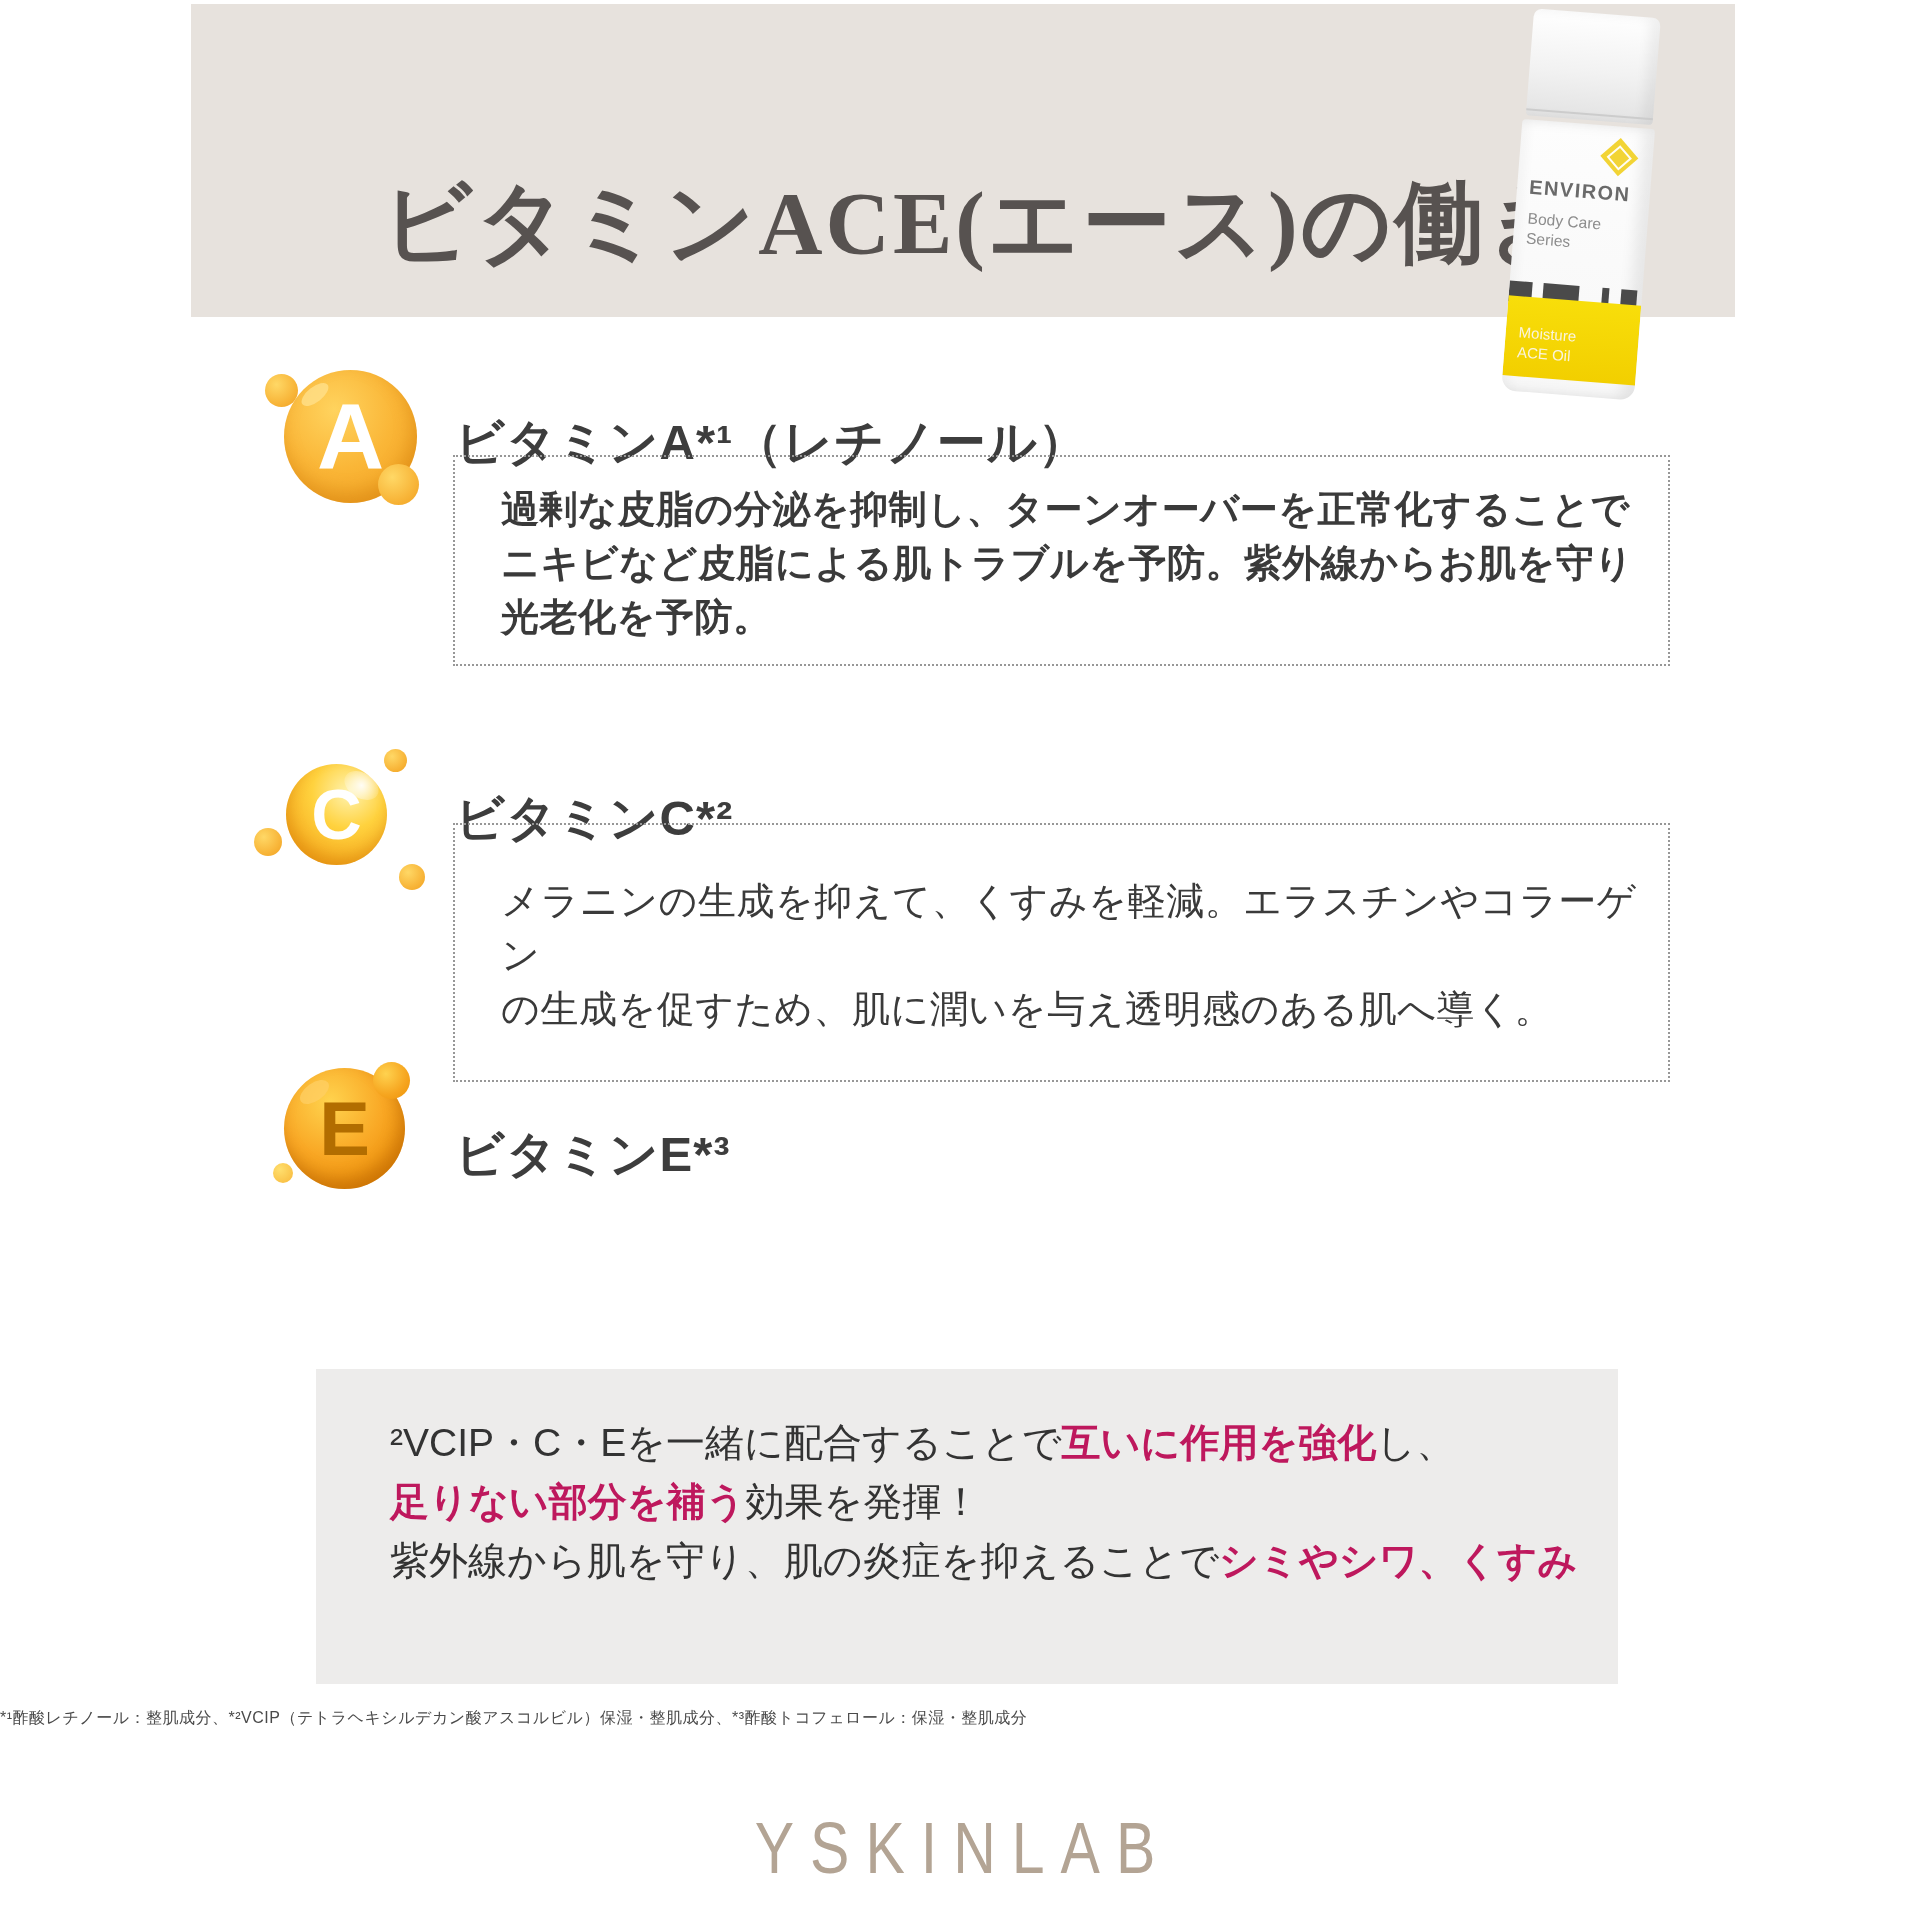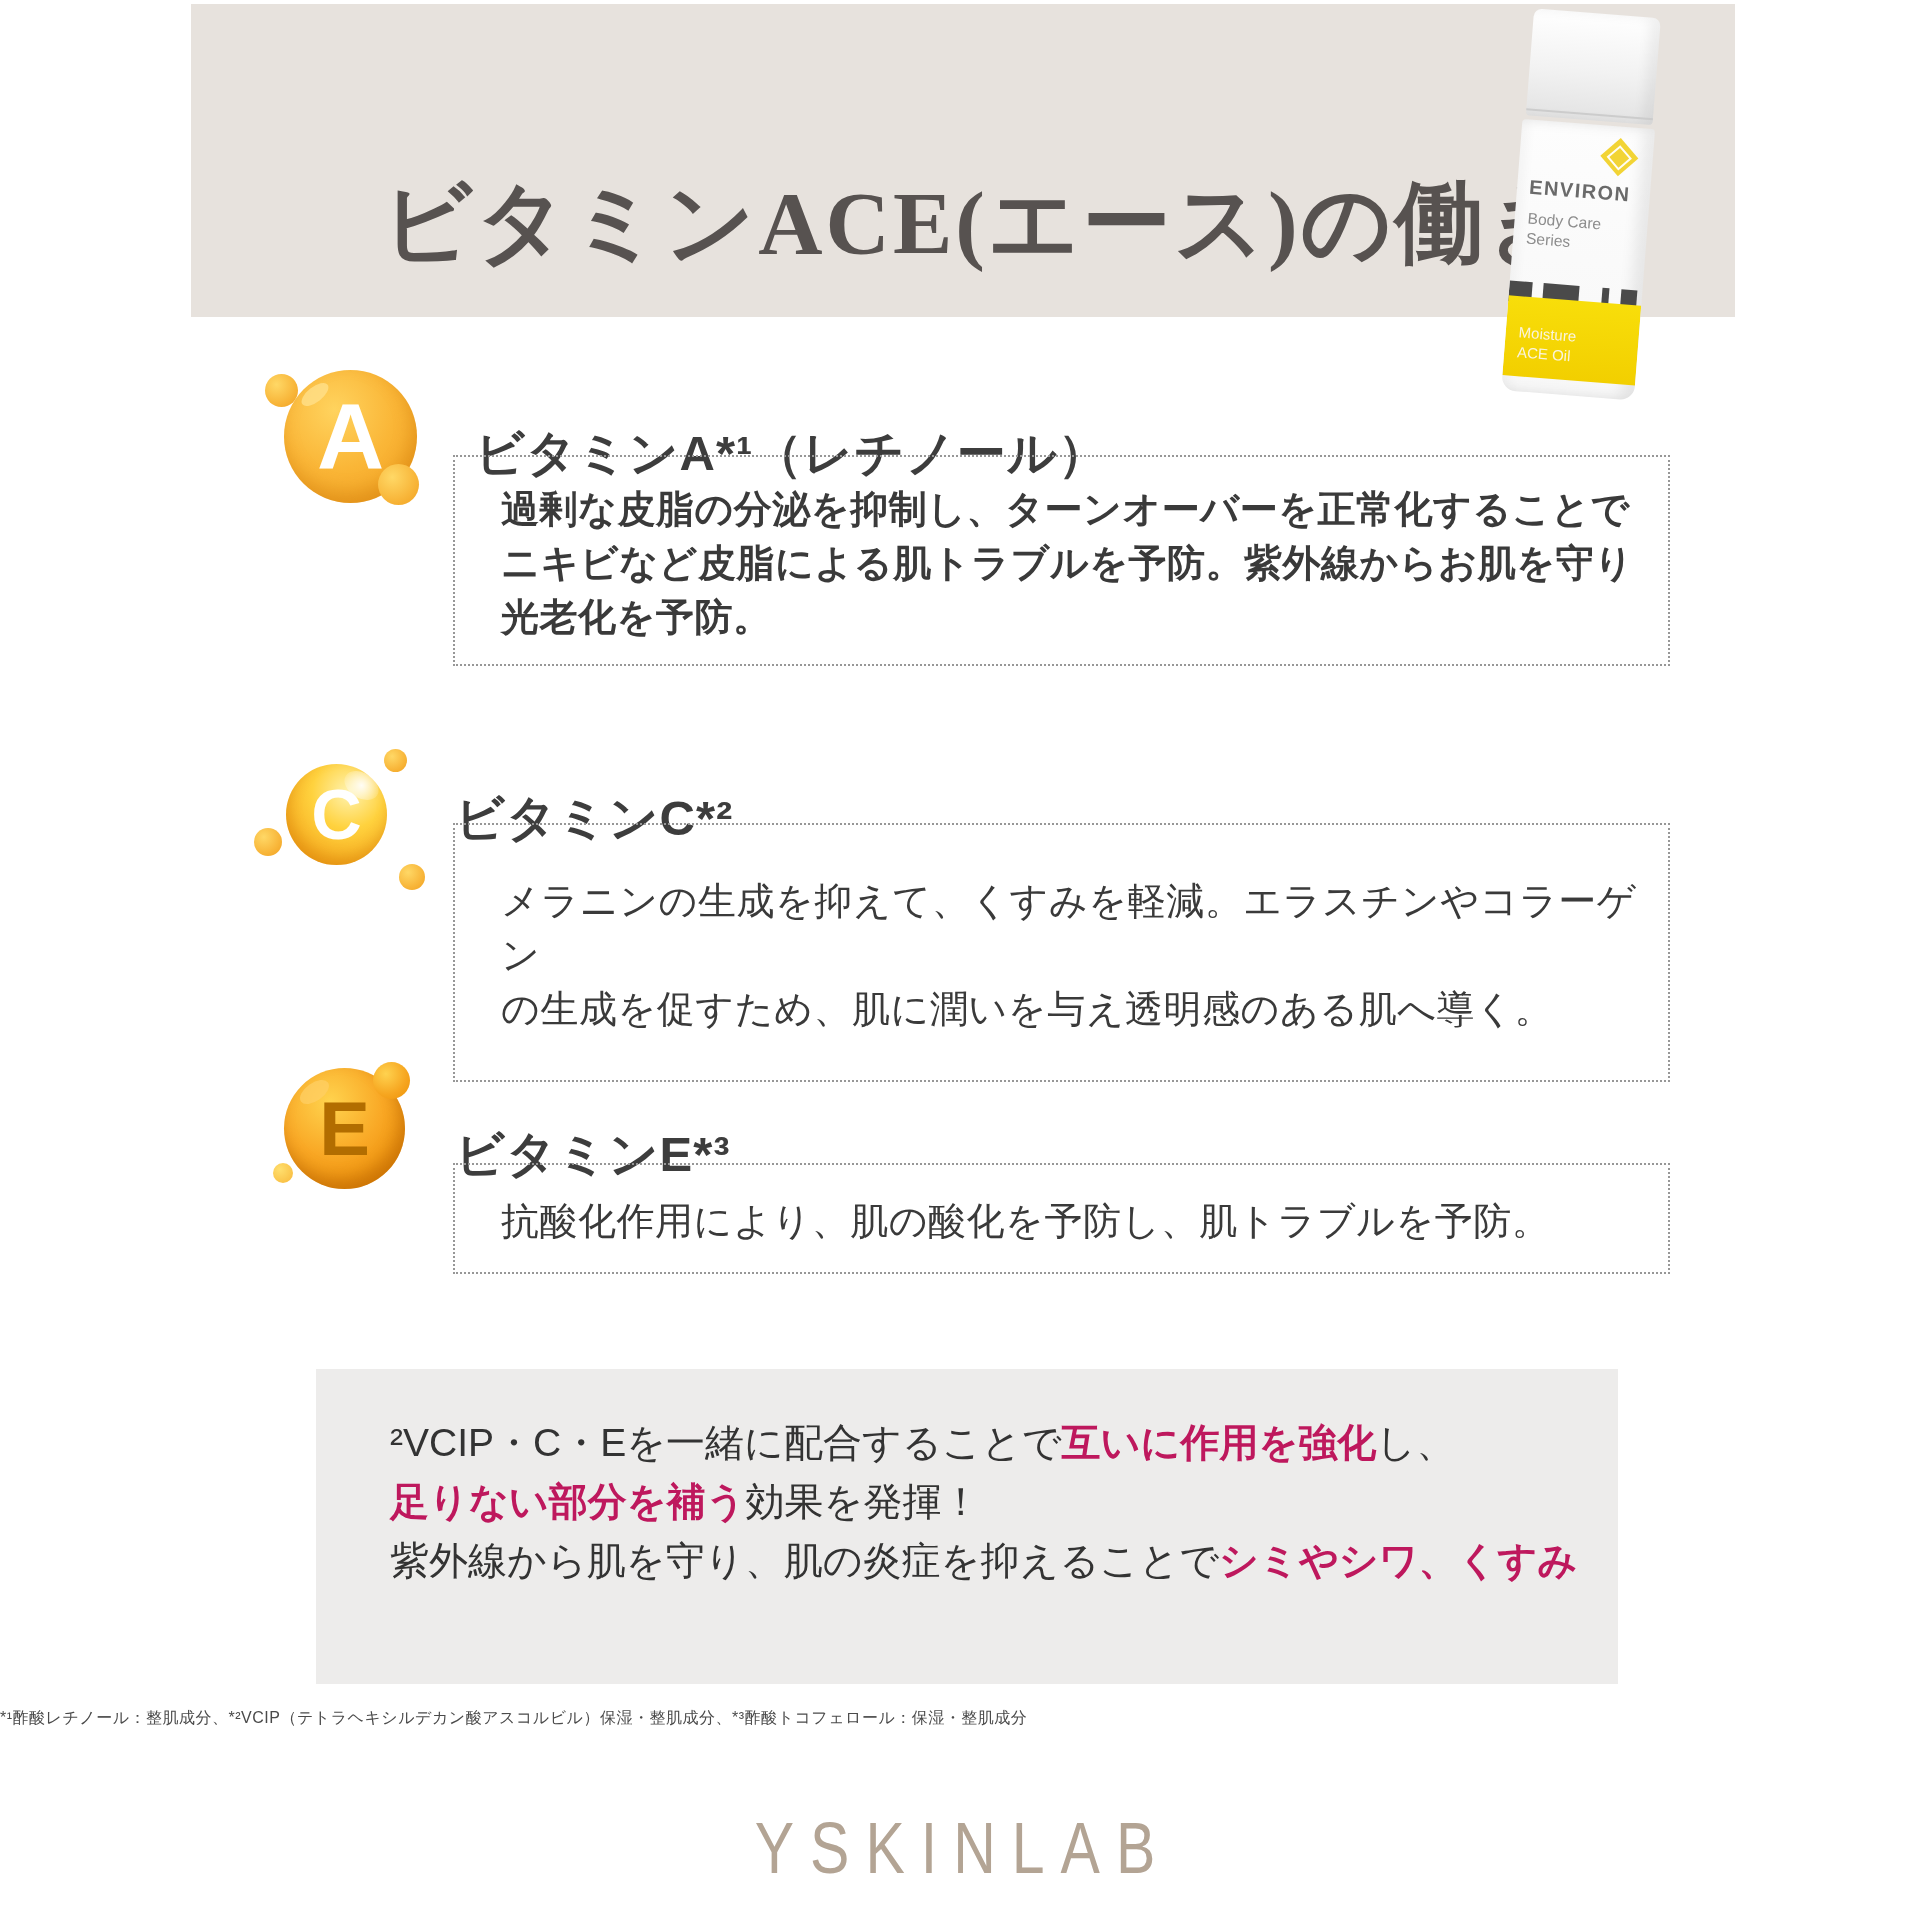--- a/index.html
+++ b/index.html
@@ -58,21 +58,21 @@
   .sphere-e{left:284px;top:1068px;width:121px;height:121px;
             background:radial-gradient(circle at 38% 28%,#ffd34e 0%,#f9a825 46%,#ea8c05 82%,#d97c00 100%);
             box-shadow:inset -5px -10px 15px rgba(160,80,0,0.4);}
   .letter-e{font-size:76px;color:#b26d00;}
   .mini-e1{left:373px;top:1062px;width:37px;height:37px;background:radial-gradient(circle at 35% 32%,#ffd24f 0%,#f6a51f 60%,#ec9208 100%);}
   .mini-e2{left:273px;top:1163px;width:20px;height:20px;background:radial-gradient(circle at 35% 32%,#ffdf6e 0%,#f8b83a 100%);}
   .shine-e{left:14px;top:15px;width:33px;height:18px;background:#ffcf64;opacity:.75;transform:rotate(-35deg);}
 
   
   .sec-title{position:absolute;left:455px;font-size:49px;font-weight:700;color:#3d3d3d;letter-spacing:1px;white-space:nowrap;}
-  .st-a{top:380px;margin-left:20px;} .st-c{top:745px;} .st-e{top:1081px;}
+  .st-a{top:369px;} .st-c{top:745px;} .st-e{top:1081px;}
   .note{position:absolute;left:453px;width:1217px;box-sizing:border-box;border:2px dotted #979797;
         font-size:38px;line-height:54px;color:#3a3a3a;white-space:pre-line;letter-spacing:0.5px;}
   .note-a{top:455px;padding:25px 20px 20px 46px;font-weight:bold;}
   .note-c{top:823px;padding:49px 20px 44px 46px;}
   .note-e{top:1163px;padding:29px 20px 24px 46px;}
 
   
   .summary{position:absolute;left:316px;top:1369px;width:1302px;height:315px;background:#edeceb;
            box-sizing:border-box;padding:44px 40px 0 74px;font-size:39px;color:#333333;}
   .sum-line{line-height:59px;white-space:nowrap;}
@@ -133,21 +133,20 @@
   <div class="note note-c">メラニンの生成を抑えて、くすみを軽減。エラスチンやコラーゲン
 の生成を促すため、肌に潤いを与え透明感のある肌へ導く。</div>
 
   <span class="mini mini-e2"></span>
   <div class="sphere sphere-e">
     <span class="shine shine-e"></span>
     <span class="letter letter-e">E</span>
   </div>
   <span class="mini mini-e1"></span>
   <h2 class="sec-title st-e">ビタミンE*³</h2>
-  <div class="note note-e">抗酸化作用により、肌の酸化を予防し、肌トラブルを予防。</div>
 
   <div class="summary">
       <div class="sum-line"><span>²VCIP・C・Eを一緒に配合することで</span><span class="b">互いに作用を強化</span><span>し、</span></div>
       <div class="sum-line"><span class="b">足りない部分を補う</span><span>効果を発揮！</span></div>
       <div class="sum-line"><span>紫外線から肌を守り、肌の炎症を抑えることで</span><span class="b">シミやシワ、くすみ</span></div>
     </div>
 
   <div class="footnote">*¹酢酸レチノール：整肌成分、*²VCIP（テトラヘキシルデカン酸アスコルビル）保湿・整肌成分、*³酢酸トコフェロール：保湿・整肌成分</div>
 
   <div class="logo">YSKINLAB</div>

